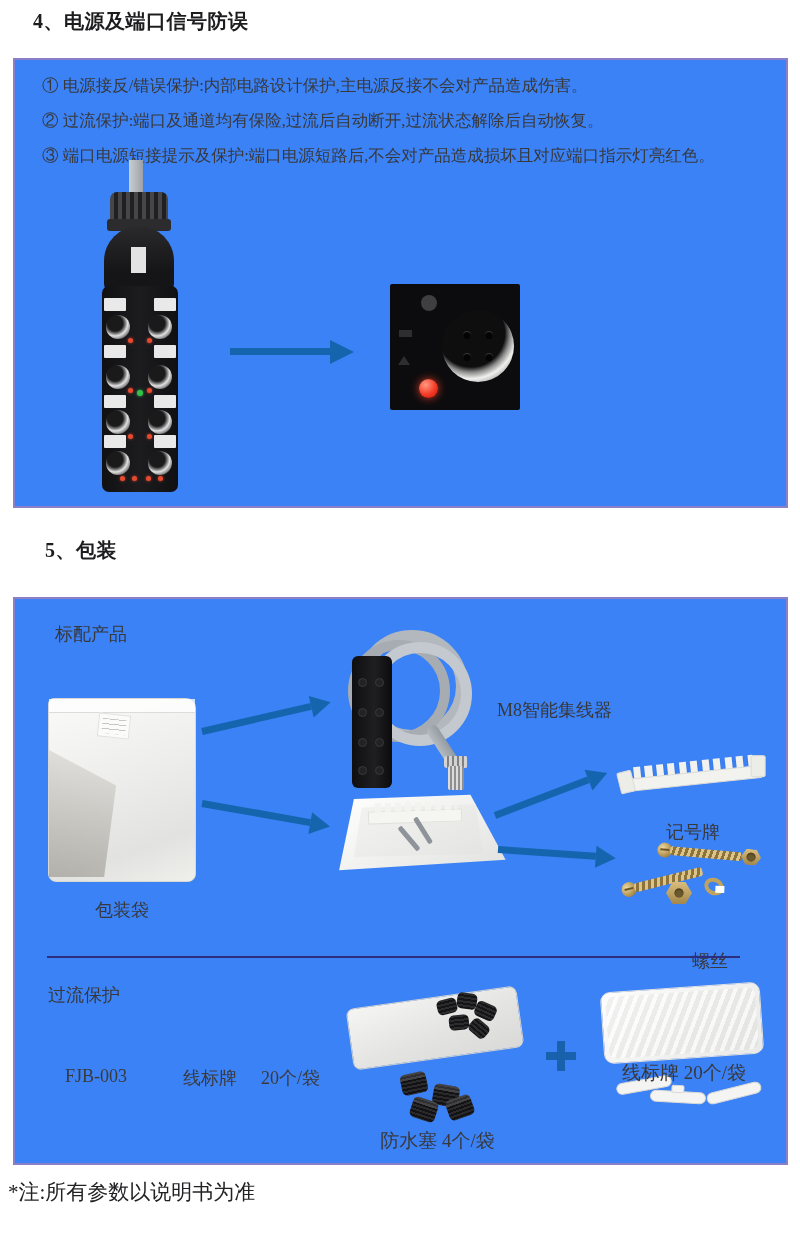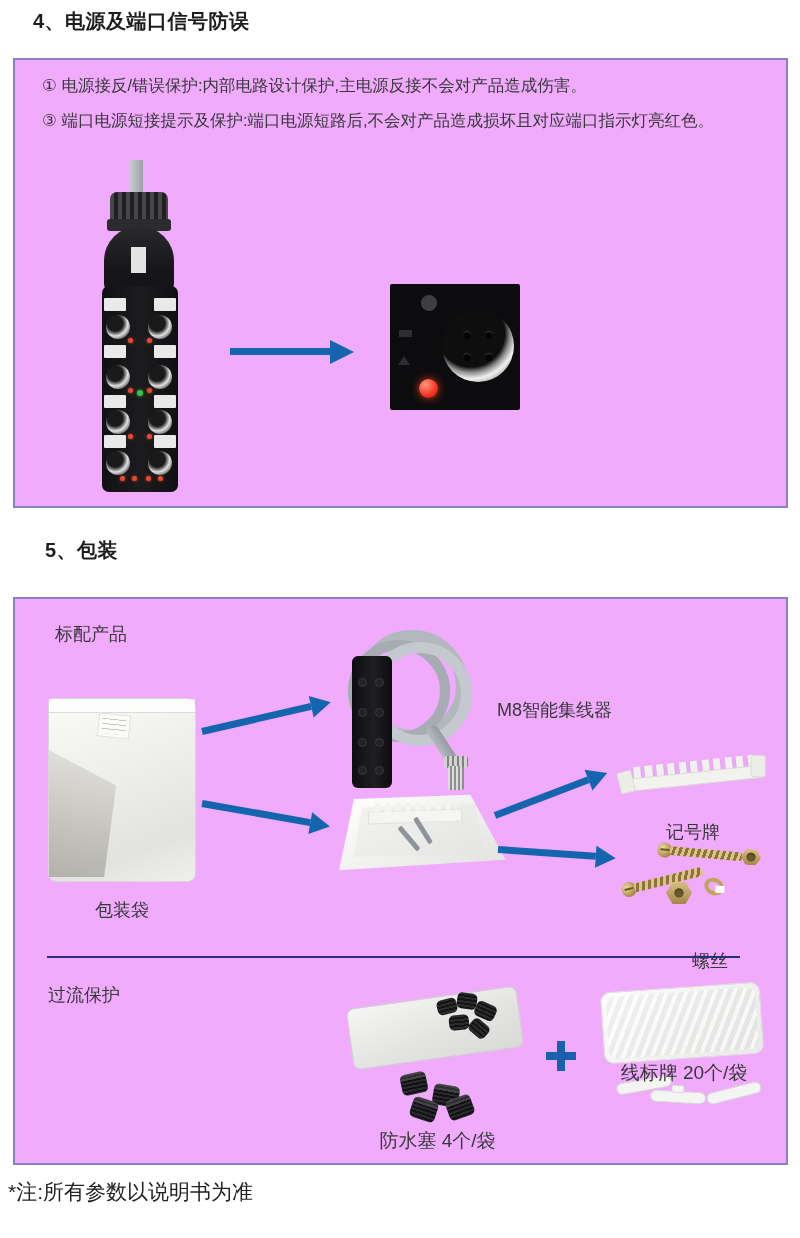--- a/index.html
+++ b/index.html
@@ -5,27 +5,27 @@
   :root{
     --ink:#333336;
     --border-purple:#8b80c7;
     --blue:#1565ae;
     --navy:#2b2e7e;
     --plus-blue:#1961ac;
   }
   *{margin:0;padding:0;box-sizing:border-box;}
   html,body{background:#ffffff;}
   body{font-family:"Liberation Sans","DejaVu Sans",sans-serif;color:var(--ink);}
-  .page{position:relative;width:800px;height:1238px;background:#fff;overflow:hidden;}
+  .page{position:relative;width:800px;height:1238px;background:#fff;overflow:hidden;font-family:Liberation Serif, serif;}
 
   .sec-title{position:absolute;font-size:20px;font-weight:bold;color:#1d1d1f;letter-spacing:.5px;}
   .t4{left:33px;top:8px;}
   .t5{left:45px;top:537px;}
 
-  .pbox{position:absolute;left:13px;width:775px;border:2px solid var(--border-purple);background:#f0abfc;padding-left:46px;}
+  .pbox{position:absolute;left:13px;width:775px;border:2px solid var(--border-purple);background:#3b82f6;padding-left:46px;}
   .box1{top:58px;height:450px;}
   .box2{top:597px;height:568px;}
 
   .points{position:absolute;left:27px;top:8px;list-style:none;}
   .points li{font-size:16.5px;line-height:35px;color:#38383a;white-space:nowrap;}
 
   
   .arrow{position:absolute;background:var(--blue);transform-origin:left center;}
   .arrow::after{content:"";position:absolute;top:50%;transform:translateY(-50%);
     border-top:12px solid transparent;border-bottom:12px solid transparent;}
@@ -169,20 +169,21 @@
 </head>
 <body>
 
 <div class="page">
 
   <div class="sec-title t4">4、电源及端口信号防误</div>
 
   <div class="pbox box1">
     <ul class="points">
       <li>① 电源接反/错误保护:内部电路设计保护,主电源反接不会对产品造成伤害。</li>
+      <li>② 过流保护:端口及通道均有保险,过流后自动断开,过流状态解除后自动恢复。</li>
       <li>③ 端口电源短接提示及保护:端口电源短路后,不会对产品造成损坏且对应端口指示灯亮红色。</li>
     </ul>
   </div>
 
   <div class="device">
     <div class="d-cable"></div>
     <div class="d-gland"></div>
     <div class="d-ring"></div>
     <div class="d-dome"></div>
     <div class="d-toplabel"></div>
@@ -296,20 +297,25 @@
       <div class="screw-shank" style="width:70px"></div>
     </div>
     <div class="hexnut" style="left:54px;top:50px;width:26px;height:22px"></div>
     <div class="washer" style="left:92px;top:46px"></div>
   </div>
   <div class="caption" style="left:640px;top:949px;width:140px">螺丝</div>
 
   <div class="divider"></div>
   <div class="inlabel" style="left:48px;top:983px">过流保护</div>
 
+  <div class="opt-row" style="top:1066px">
+    <span class="opt-model">FJB-003</span>
+    <span class="opt-name">线标牌</span>
+    <span class="opt-qty">20个/袋</span>
+  </div>
 
   <div class="plugbag">
     <div class="pb-bag"></div>
     <div class="plug" style="left:92px;top:14px;width:20px;height:15px;transform:rotate(-14deg)"></div>
     <div class="plug" style="left:112px;top:8px;width:20px;height:16px;transform:rotate(8deg)"></div>
     <div class="plug" style="left:130px;top:18px;width:21px;height:16px;transform:rotate(24deg)"></div>
     <div class="plug" style="left:104px;top:30px;width:20px;height:15px;transform:rotate(-6deg)"></div>
     <div class="plug" style="left:124px;top:36px;width:20px;height:15px;transform:rotate(40deg)"></div>
     <div class="plug cap" style="left:56px;top:88px;width:26px;height:21px;transform:rotate(-12deg)"></div>
     <div class="plug cap" style="left:88px;top:100px;width:26px;height:21px;transform:rotate(10deg)"></div>

